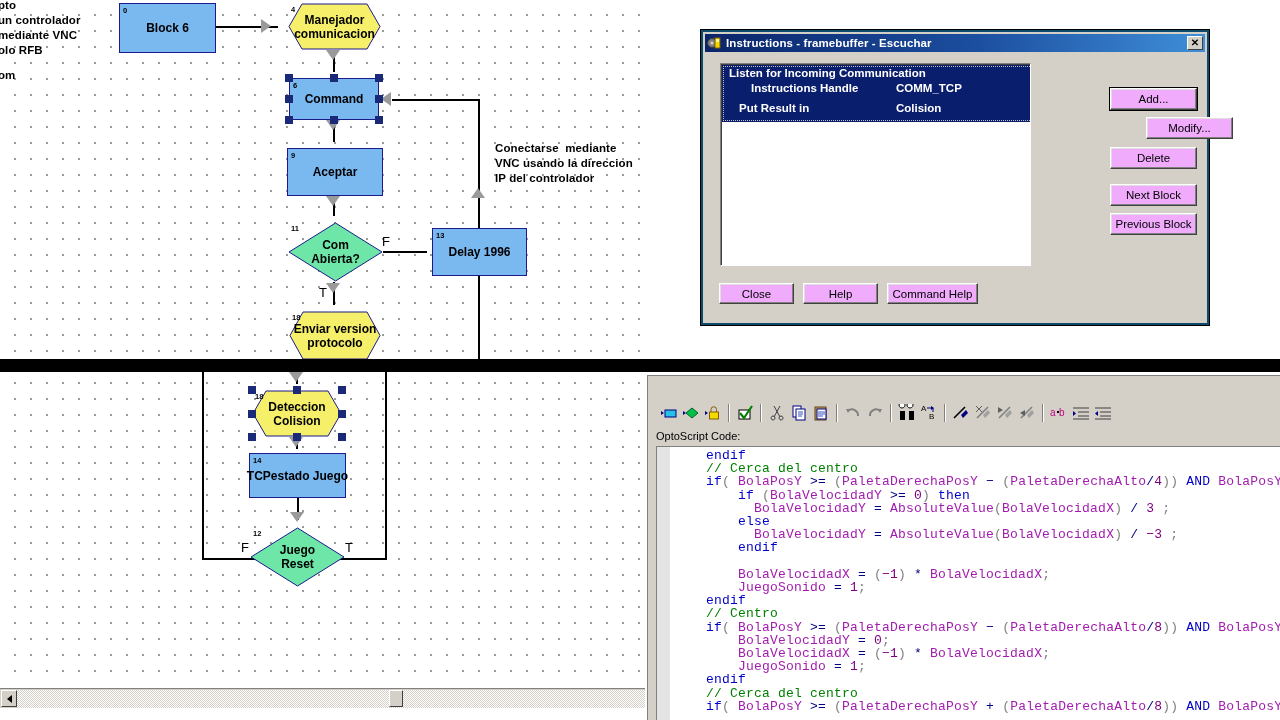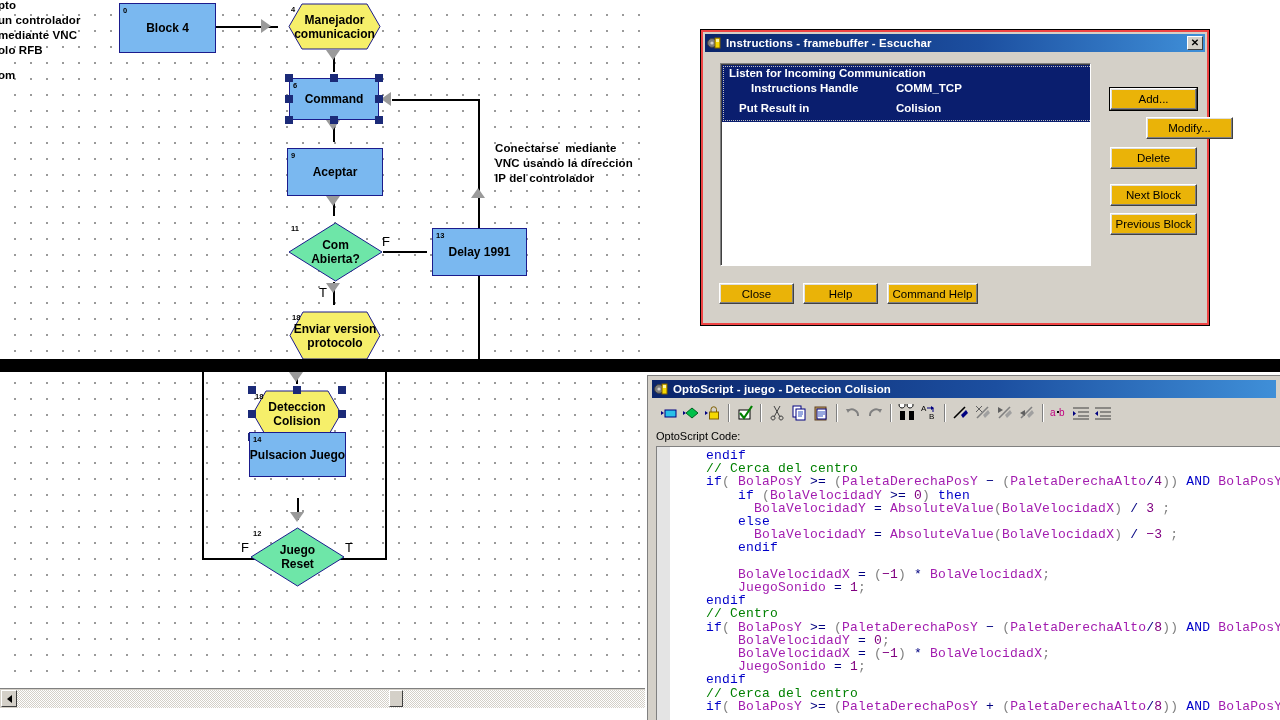--- a/index.html
+++ b/index.html
@@ -68,52 +68,52 @@
   #chart-hscroll .thumb{
     position:absolute;left:389px;top:1px;width:14px;height:17px;background:#d4d0c8;
     border:1px solid #fff;border-right-color:#404040;border-bottom-color:#404040;box-sizing:border-box;
   }
   #chart-bottom-fill{left:0;top:708px;width:645px;height:12px;background:#ffffff;}
 
   
   #instr-dialog{
     left:701px;top:30px;width:508px;height:295px;
     background:#d4d0c8;
-    border:2px solid #ef4444;
+    border:2px solid #0c4a6e;
     box-shadow:0 0 0 1px #000;
     box-sizing:border-box;
   }
   .titlebar{
     position:absolute;left:2px;top:2px;right:2px;height:18px;
     background:linear-gradient(90deg,#0a246a 0%,#1c4fa0 55%,#3f8fd8 100%);
     display:flex;align-items:center;padding:0 2px;box-sizing:border-box;
   }
   .titlebar .tname{
     color:#fff;font-size:11.5px;font-weight:bold;margin-left:4px;white-space:nowrap;
     font-family:"Liberation Sans",sans-serif;letter-spacing:.1px;
   }
   .ticon{width:15px;height:14px;position:relative;flex:0 0 auto;}
   .closebtn{
     margin-left:auto;width:16px;height:14px;background:#d4d0c8;
     border:1px solid #fff;border-right-color:#404040;border-bottom-color:#404040;
     box-sizing:border-box;display:flex;align-items:center;justify-content:center;
     font-size:10px;font-weight:bold;color:#000;line-height:10px;font-family:"Liberation Sans",sans-serif;
   }
   #instr-list{
-    position:absolute;left:17px;top:31px;width:371px;height:203px;
+    position:absolute;left:17px;top:31px;width:311px;height:203px;
     background:#ffffff;border:1px solid #808080;border-right-color:#fff;border-bottom-color:#fff;
     box-shadow:inset 1px 1px 0 #404040;box-sizing:border-box;overflow:hidden;
   }
   #instr-sel{
     position:absolute;left:1px;top:1px;width:373px;height:57px;background:#0a1e6e;
     outline:1px dotted #c0c0c0;outline-offset:-2px;
   }
   .instr-row{position:absolute;left:0;color:#fff;font-size:11.5px;font-weight:bold;white-space:pre;font-family:"Liberation Sans",sans-serif;}
   .w95btn{
-    position:absolute;background:#eab308;color:#000;
+    position:absolute;background:#f0abfc;color:#000;
     border:1px solid #ffffff;border-right-color:#404040;border-bottom-color:#404040;
     box-shadow:inset -1px -1px 0 #808080, inset 1px 1px 0 #dfdfdf;
     box-sizing:border-box;font-size:11.5px;font-family:"Liberation Sans",sans-serif;
     display:flex;align-items:center;justify-content:center;cursor:default;
   }
   .w95btn.def{box-shadow:inset -1px -1px 0 #808080, inset 1px 1px 0 #dfdfdf, 0 0 0 1px #000;}
 
   
   #opto-window{
     left:648px;top:376px;width:632px;height:344px;
@@ -190,21 +190,21 @@
       <div class="arrow arrow-left" style="left:381px;top:92px;"></div>
       <div class="arrow arrow-down" style="left:289px;top:372px;"></div>
       <div class="arrow arrow-down" style="left:289px;top:437px;"></div>
       <div class="arrow arrow-down" style="left:290px;top:512px;"></div>
       <div class="tf" style="left:382px;top:234px;">F</div>
       <div class="tf" style="left:319px;top:285px;">T</div>
       <div class="tf" style="left:241px;top:540px;">F</div>
       <div class="tf" style="left:345px;top:540px;">T</div>
       <div class="blk rect" style="left:119px;top:3px;width:97px;height:50px;">
         <div class="num">0</div>
-        <div class="lbl" style="white-space: pre;">Block 4</div>
+        <div class="lbl" style="white-space: pre;">Block 6</div>
       </div>
       <div class="blk hex" style="left: 288px; top: 3px; width: 93px; height: 47px; background: transparent; border: none;">
         <svg width="93" height="47" viewBox="0 0 93 47" class="hexsvg">
           <path d="M14,1 L79,1 L92,23.5 L79,46 L14,46 L1,23.5 Z" fill="#f6ef6a" stroke="#1b1b8c" stroke-width="1"></path>
         </svg>
         <div class="num">4</div>
         <div class="lbl" style="white-space: pre;">Manejador
 comunicacion</div>
       </div>
       <div class="blk rect" style="left:289px;top:78px;width:90px;height:42px;">
@@ -226,21 +226,21 @@
       <div class="blk dia" style="left: 288px; top: 222px; width: 95px; height: 60px; background: transparent; border: none;">
         <svg width="95" height="60" viewBox="0 0 95 60" class="diasvg">
           <path d="M47.5,1 L94,30 L47.5,59 L1,30 Z" fill="#6ee6a8" stroke="#1b1b8c" stroke-width="1"></path>
         </svg>
         <div class="num">11</div>
         <div class="lbl" style="white-space: pre;">Com
 Abierta?</div>
       </div>
       <div class="blk rect" style="left:432px;top:228px;width:95px;height:48px;">
         <div class="num">13</div>
-        <div class="lbl" style="white-space: pre;">Delay 1991</div>
+        <div class="lbl" style="white-space: pre;">Delay 1996</div>
       </div>
       <div class="blk hex" style="left: 289px; top: 311px; width: 92px; height: 49px; background: transparent; border: none;">
         <svg width="92" height="49" viewBox="0 0 92 49" class="hexsvg">
           <path d="M14,1 L78,1 L91,24.5 L78,48 L14,48 L1,24.5 Z" fill="#f6ef6a" stroke="#1b1b8c" stroke-width="1"></path>
         </svg>
         <div class="num">18</div>
         <div class="lbl" style="white-space: pre;">Enviar version
 protocolo</div>
       </div>
       <div class="blk hex" style="left: 252px; top: 390px; width: 90px; height: 47px; background: transparent; border: none;">
@@ -252,23 +252,23 @@
 Colision</div>
       </div>
       <div class="handle" style="left:248px;top:386px;"></div>
       <div class="handle" style="left:293px;top:386px;"></div>
       <div class="handle" style="left:338px;top:386px;"></div>
       <div class="handle" style="left:248px;top:409.5px;"></div>
       <div class="handle" style="left:338px;top:409.5px;"></div>
       <div class="handle" style="left:248px;top:433px;"></div>
       <div class="handle" style="left:293px;top:433px;"></div>
       <div class="handle" style="left:338px;top:433px;"></div>
-      <div class="blk rect" style="left:249px;top:432px;width:97px;height:45px;">
+      <div class="blk rect" style="left:249px;top:453px;width:97px;height:45px;">
         <div class="num">14</div>
-        <div class="lbl" style="white-space: pre;">Pulsacion Juego</div>
+        <div class="lbl" style="white-space: pre;">TCPestado Juego</div>
       </div>
       <div class="blk dia" style="left: 250px; top: 527px; width: 95px; height: 60px; background: transparent; border: none;">
         <svg width="95" height="60" viewBox="0 0 95 60" class="diasvg">
           <path d="M47.5,1 L94,30 L47.5,59 L1,30 Z" fill="#6ee6a8" stroke="#1b1b8c" stroke-width="1"></path>
         </svg>
         <div class="num">12</div>
         <div class="lbl" style="white-space: pre;">Juego
 Reset</div>
       </div>
     </div>
@@ -317,31 +317,20 @@
       <div class="w95btn" style="left: 407px; top: 181px; width: 87px; height: 22px;">Previous Block</div>
     </div>
   <div id="instr-bottom-buttons">
       <div class="w95btn" style="left: 16px; top: 251px; width: 75px; height: 21px;">Close</div>
       <div class="w95btn" style="left: 100px; top: 251px; width: 75px; height: 21px;">Help</div>
       <div class="w95btn" style="left: 184px; top: 251px; width: 91px; height: 21px;">Command Help</div>
     </div>
 </div>
 
 <div class="abs" id="opto-window">
-  <div class="titlebar">
-    <span class="ticon">
-      <svg width="15" height="14" viewBox="0 0 15 14">
-        <circle cx="5" cy="7" r="4.4" fill="#808080" stroke="#404040"></circle>
-        <circle cx="5" cy="7" r="1.6" fill="#d4d0c8"></circle>
-        <rect x="8" y="2" width="5" height="10" fill="#f5d800" stroke="#806000"></rect>
-        <rect x="9" y="3" width="3" height="3" fill="#fff6a0"></rect>
-      </svg>
-    </span>
-    <span class="tname">OptoScript - juego - Deteccion Colision</span>
-  </div>
 
   <div id="opto-toolbar">
       <div class="tbtn">
         <svg width="18" height="18" viewBox="0 0 18 18">
           <path d="M1,7 L4,9 L1,11 Z" fill="#000080"></path>
           <rect x="5" y="6" width="11" height="7" fill="#29c0e8" stroke="#000080"></rect>
         </svg>
       </div>
       <div class="tbtn">
         <svg width="18" height="18" viewBox="0 0 18 18">

